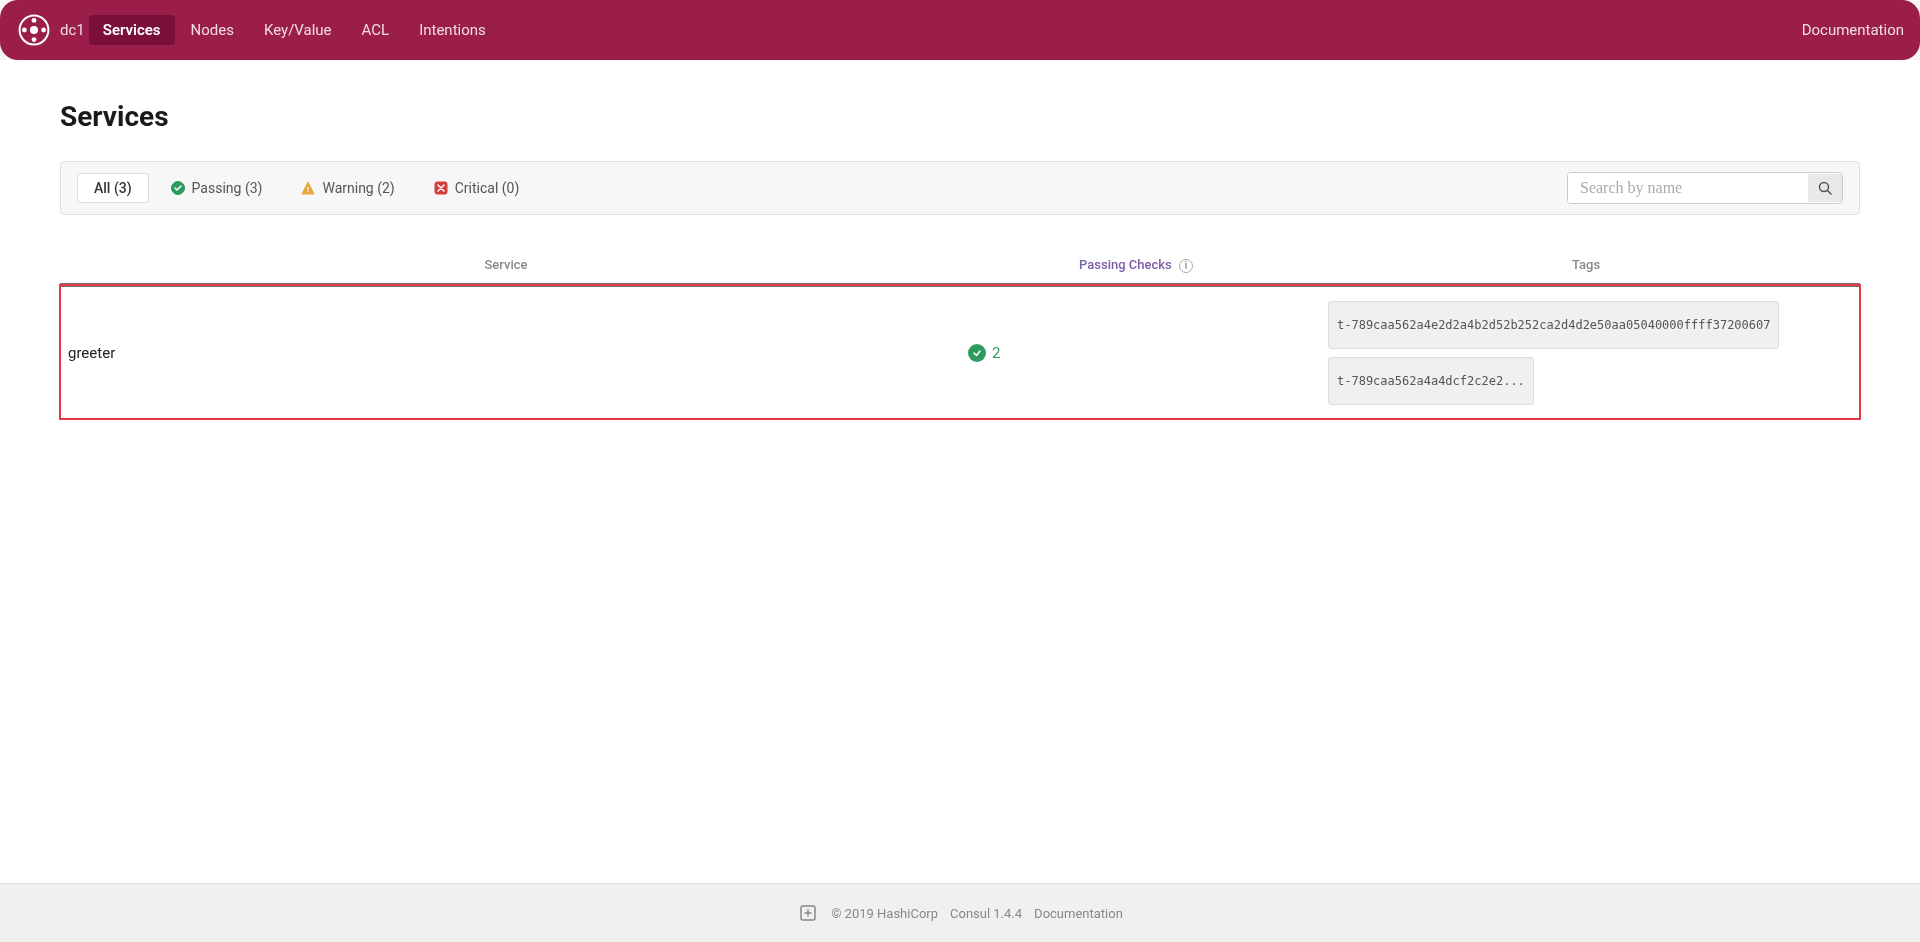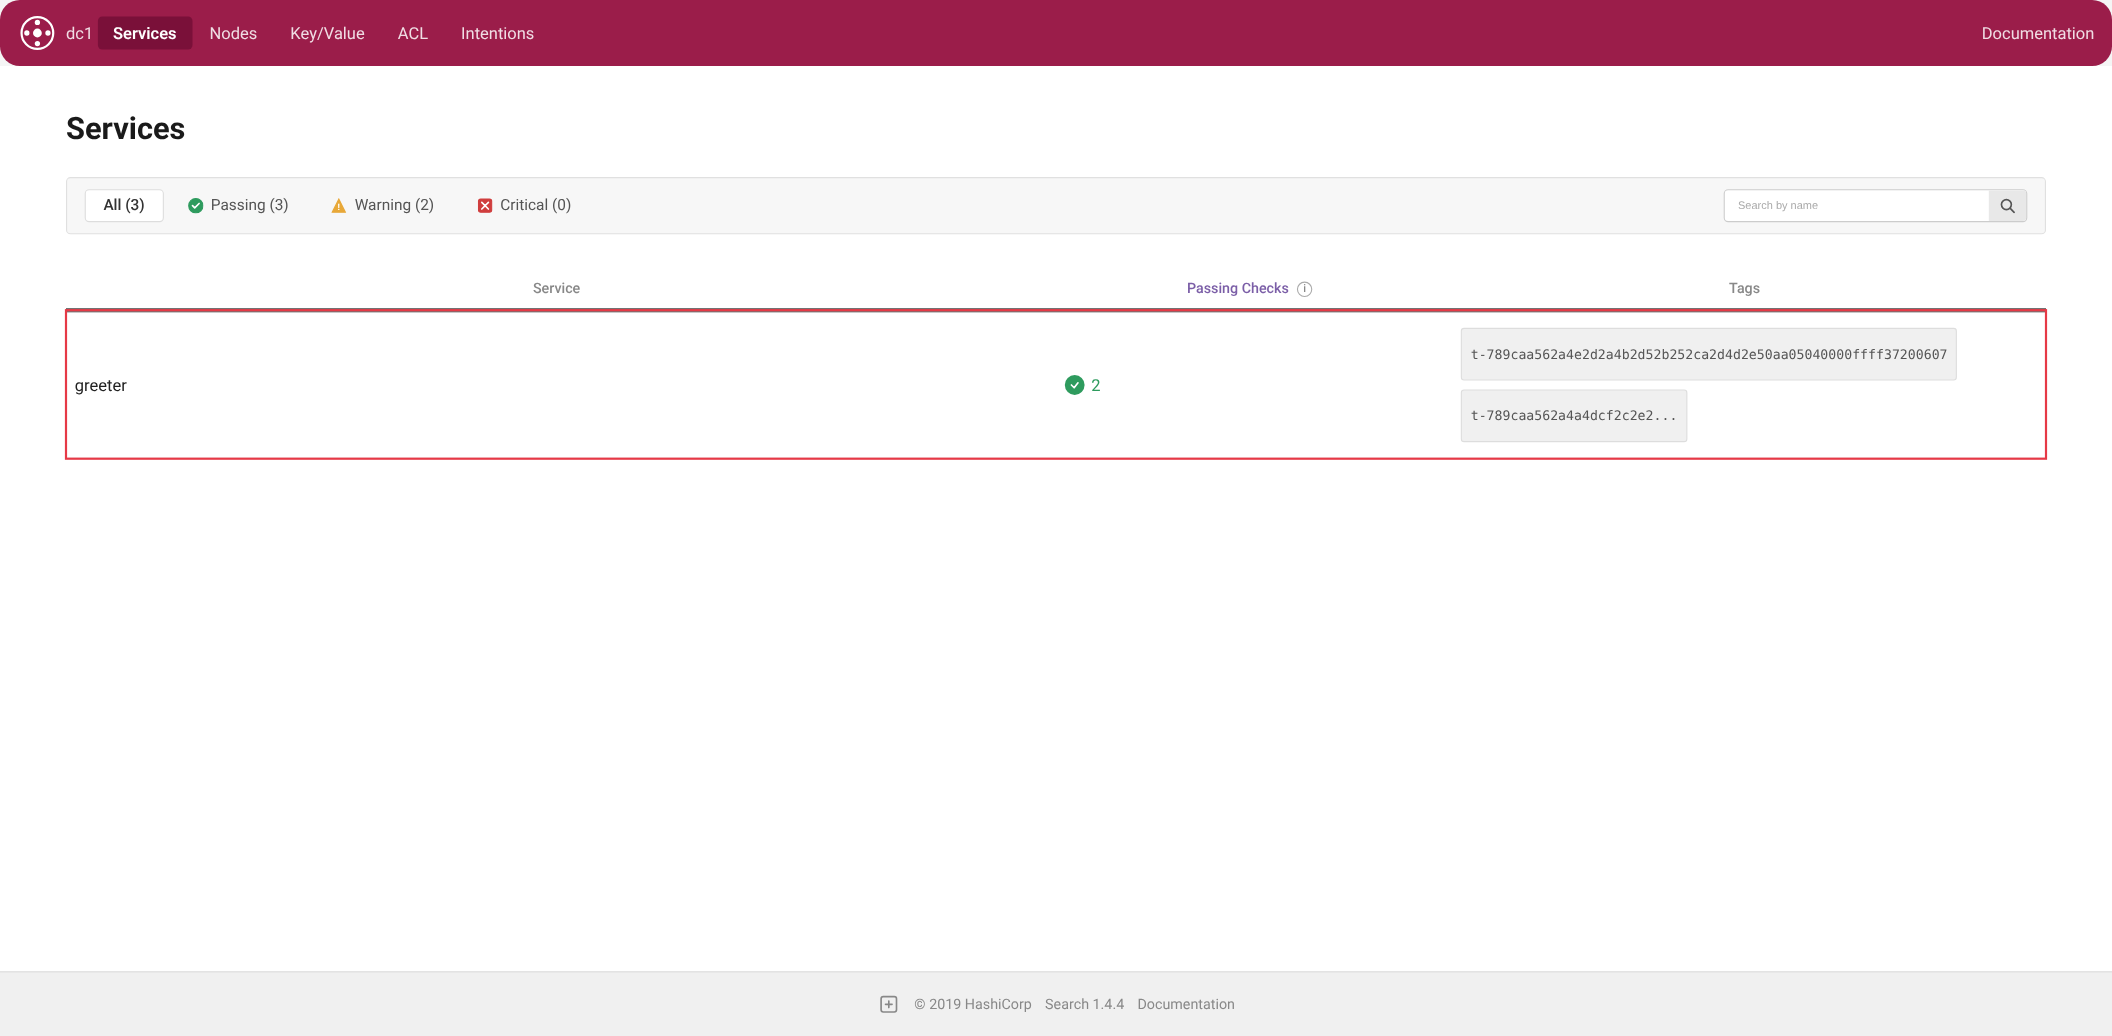--- a/index.html
+++ b/index.html
@@ -124,23 +124,24 @@
       align-items: center;
       border: 1px solid #ccc;
       border-radius: 4px;
       background: #fff;
       overflow: hidden;
     }
     .search-input {
       border: none;
       outline: none;
       padding: 6px 12px;
-      font-size: 10px;
+      font-size: 16px;
       width: 240px;
       color: #701a75;
+      font-family: Liberation Serif, serif;
     }
     .search-input::placeholder { color: #aaa; }
     .search-btn {
       background: #e8e8e8;
       border: none;
       padding: 7px 10px;
       cursor: pointer;
       display: flex;
       align-items: center;
       color: #555;
@@ -351,15 +352,15 @@
 </div>
 
 <footer class="footer">
   <span class="footer-logo">
     <svg width="22" height="22" viewBox="0 0 22 22" fill="none">
       <rect x="4" y="4" width="14" height="14" rx="2" stroke="#888" stroke-width="1.5" fill="none"></rect>
       <path d="M8 11h6M11 8v6" stroke="#888" stroke-width="1.5" stroke-linecap="round"></path>
     </svg>
   </span>
   <span>© 2019 HashiCorp</span>
-  <a>Search 1.4.4</a>
+  <a>Consul 1.4.4</a>
   <a>Documentation</a>
 </footer>
 
 </body></html>

